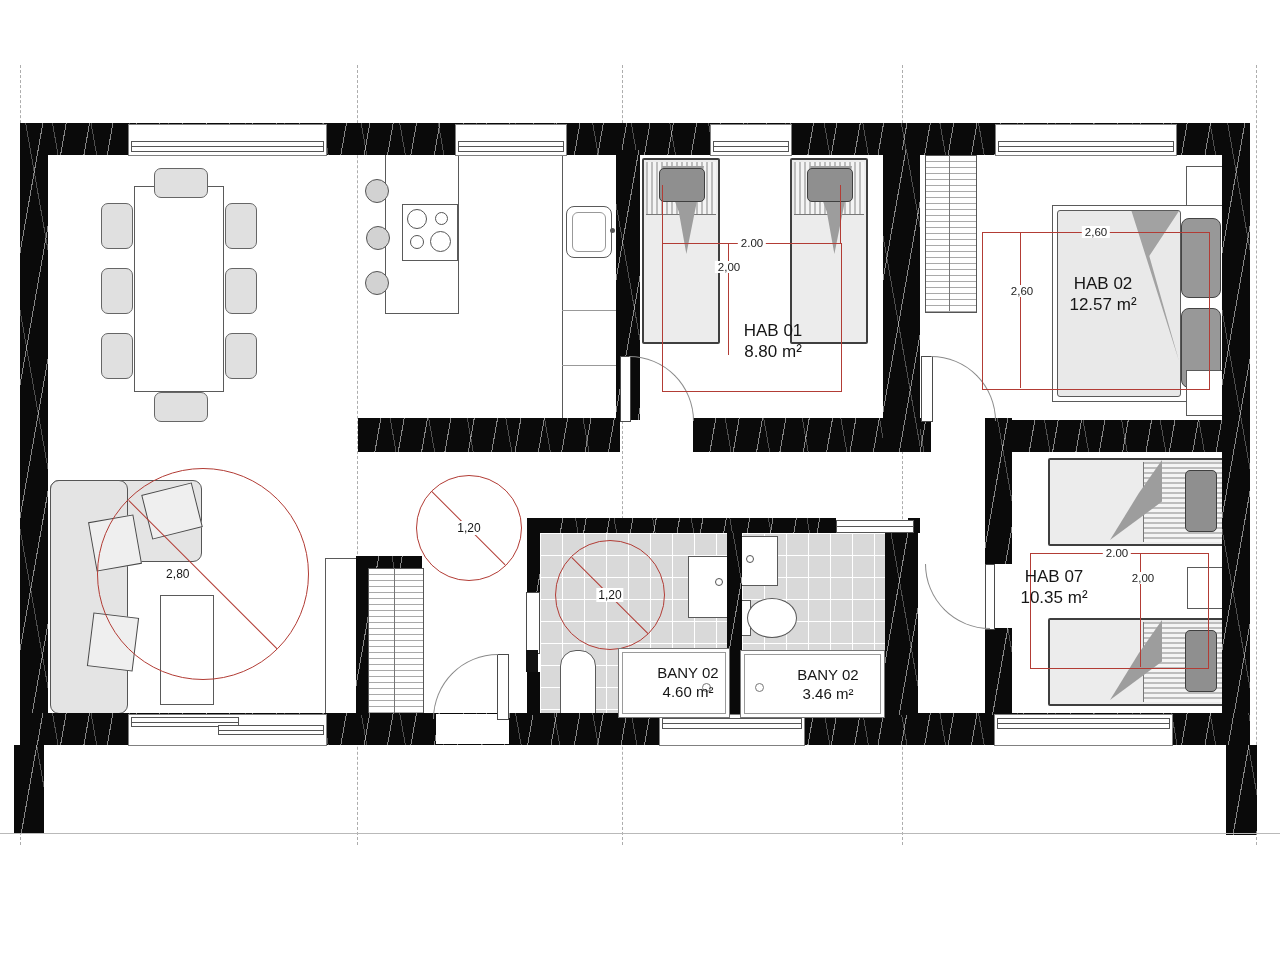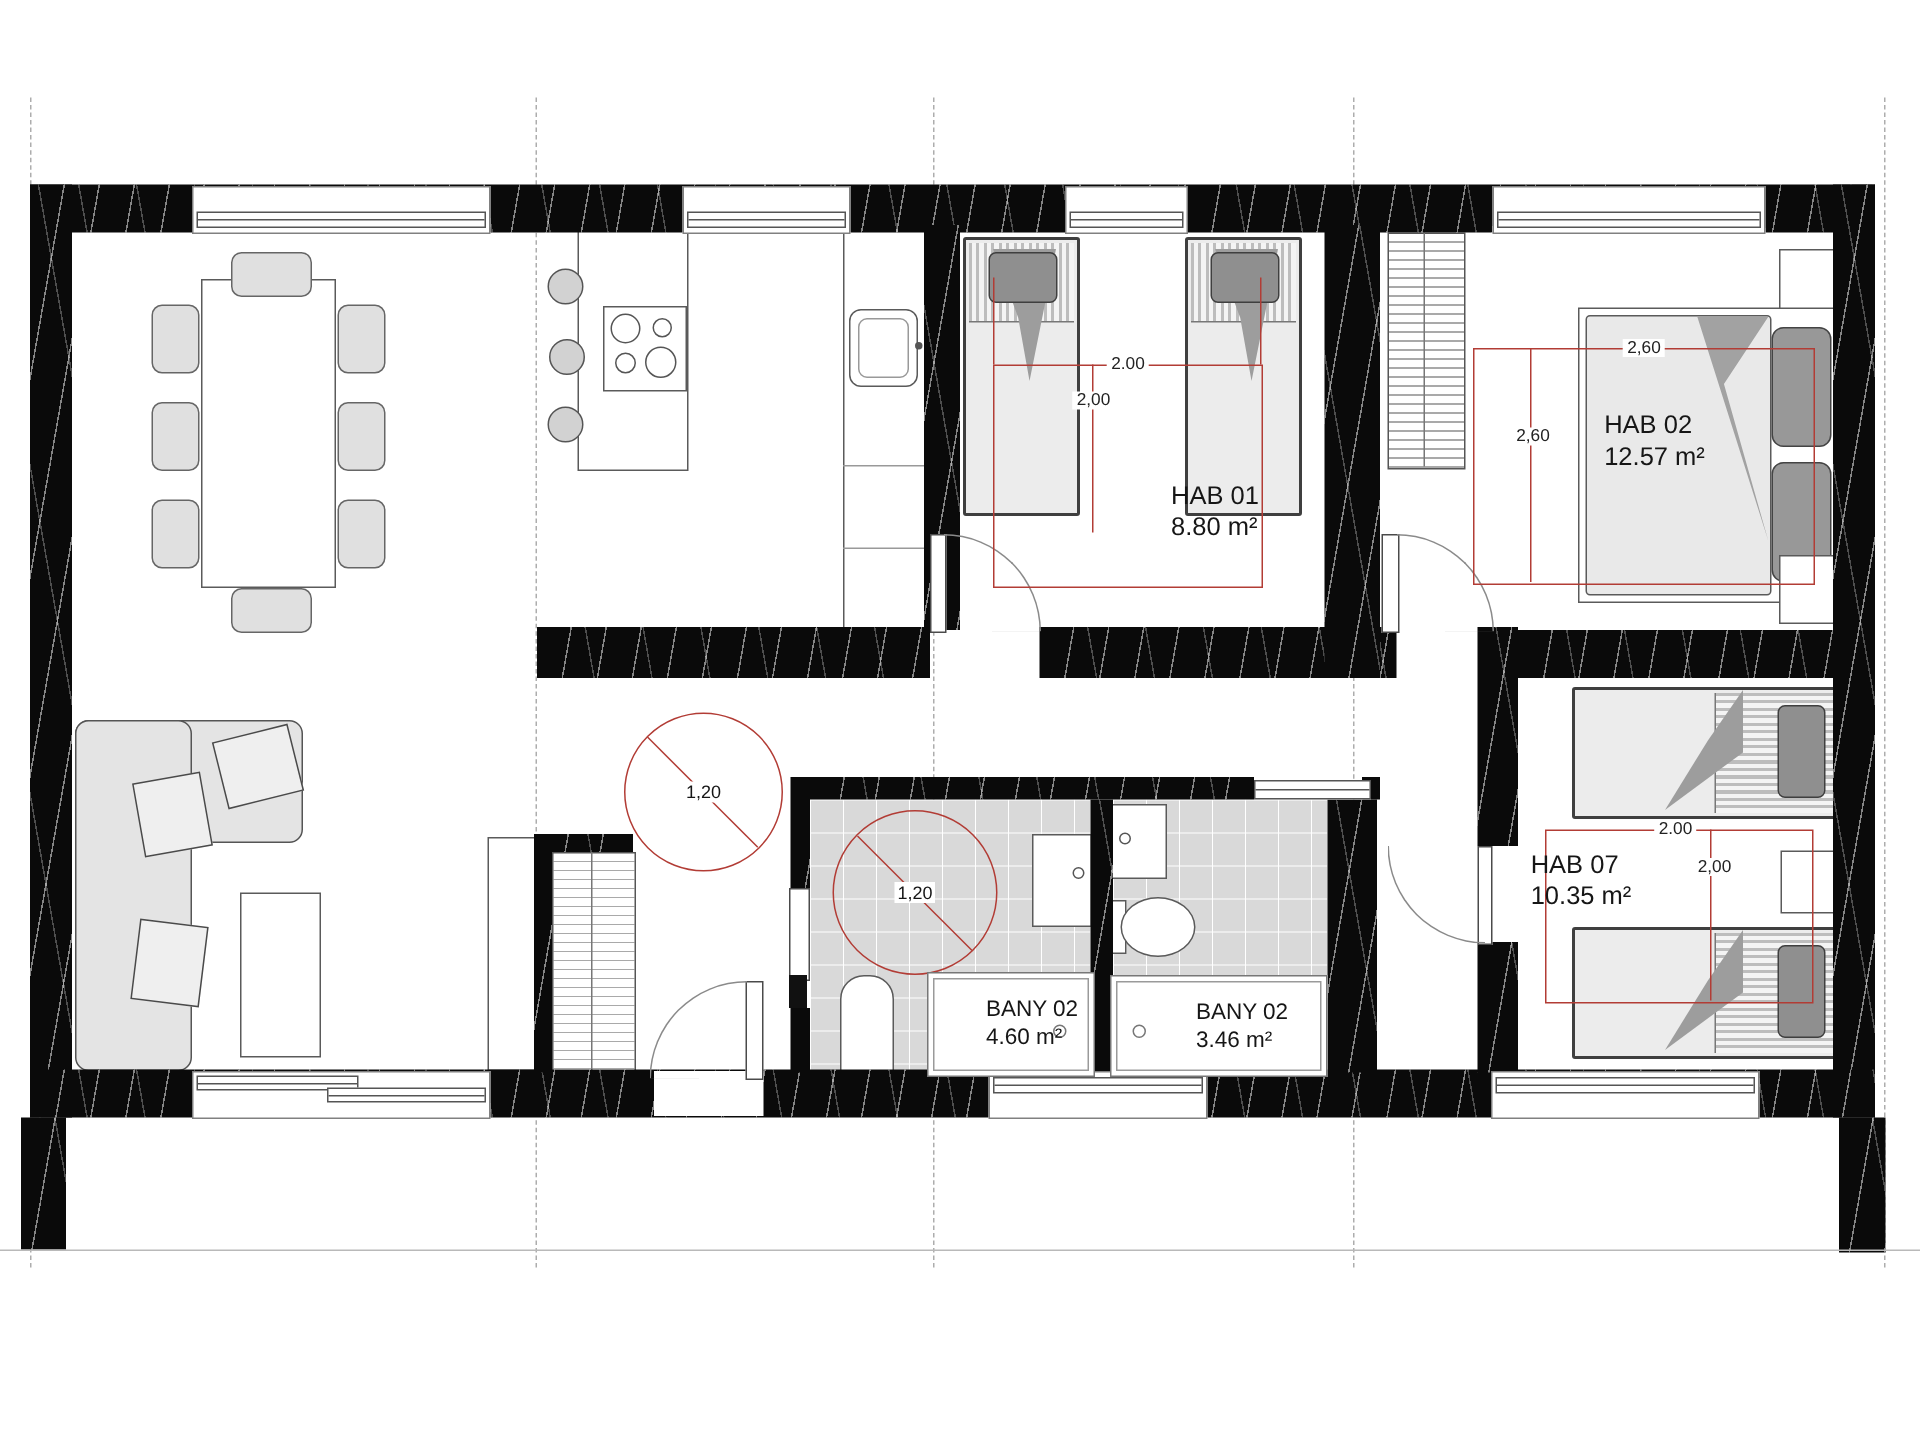--- a/index.html
+++ b/index.html
@@ -41,21 +41,21 @@
   .arc-bl{border-bottom:1px solid #8a8a8a;border-left:1px solid #8a8a8a;border-bottom-left-radius:100% 100%;}
   .rc{position:absolute;border:1.5px solid #b23c35;border-radius:50%;}
   .rc .diag{position:absolute;left:14.6%;top:14.6%;width:100%;height:0;border-top:1.5px solid #b23c35;
             transform:rotate(45deg);transform-origin:0 0;}
   .rc .lab{position:absolute;left:50%;top:50%;transform:translate(-50%,-50%);background:#fff;
            padding:0 2px;font-size:12px;white-space:nowrap;}
   .redrect{position:absolute;border:1px solid #b23c35;}
   .redline{position:absolute;background:#b23c35;}
   .dlab{position:absolute;transform:translate(-50%,-50%);background:#fff;padding:0 3px;font-size:11.5px;
         color:#222;white-space:nowrap;}
-  .rlab{position:absolute;transform:translate(-50%,-50%);font-size:17px;text-align:left;
+  .rlab{position:absolute;transform:translate(-50%,-50%);font-size:17px;text-align:center;
         line-height:1.25;white-space:nowrap;padding-left:32px;}
   .rlab span{display:block;}
   .rlab.small{font-size:15px;}
   .lblbox{position:absolute;background:#fff;border:1px solid #777;}
   .lblbox::before{content:"";position:absolute;inset:3px;border:1px solid #9a9a9a;}
   .drain{position:absolute;width:7px;height:7px;border:1px solid #777;border-radius:50%;background:#fff;}
   .ground{position:absolute;left:0;width:1280px;top:833px;border-top:1px solid #b9b9b9;}
 </style>
 </head>
 <body>
@@ -202,20 +202,24 @@
   <div class="leaf" style="left:921px;top:356px;width:10px;height:64px"></div>
   <div class="arc arc-tr" style="left:931px;top:356px;width:64px;height:64px"></div>
   <div class="leaf" style="left:985px;top:564px;width:8px;height:64px"></div>
   <div class="arc arc-bl" style="left:925px;top:564px;width:64px;height:64px"></div>
   <div class="leaf" style="left:497px;top:654px;width:10px;height:64px"></div>
   <div class="arc arc-tl" style="left:433px;top:654px;width:64px;height:64px"></div>
   <div class="leaf" style="left:526px;top:592px;width:12px;height:60px"></div>
   <div class="a" style="left:526px;top:650px;width:12px;height:22px;background:#111"></div>
   <div class="glz" style="left:836px;top:520px;width:76px;height:11px"></div>
 
+  <div class="rc" style="left:97px;top:468px;width:210px;height:210px">
+    <div class="diag"></div>
+    <div class="lab" style="left:38%">2,80</div>
+  </div>
   <div class="rc" style="left:416px;top:475px;width:104px;height:104px">
     <div class="diag"></div>
     <div class="lab">1,20</div>
   </div>
   <div class="rc" style="left:555px;top:540px;width:108px;height:108px">
     <div class="diag"></div>
     <div class="lab">1,20</div>
   </div>
 
   <div class="redrect" style="left:662px;top:243px;width:178px;height:147px"></div>
@@ -233,21 +237,21 @@
   <div class="redrect" style="left:1030px;top:553px;width:177px;height:114px"></div>
   <div class="redline" style="left:1140px;top:553px;width:1px;height:114px"></div>
   <div class="dlab" style="left:1117px;top:553px">2.00</div>
   <div class="dlab" style="left:1143px;top:578px">2,00</div>
 
   <div class="lblbox" style="left:618px;top:648px;width:110px;height:68px"></div>
   <div class="lblbox" style="left:740px;top:650px;width:143px;height:66px"></div>
   <div class="drain" style="left:702px;top:683px"></div>
   <div class="drain" style="left:755px;top:683px"></div>
 
-  <div class="rlab" style="left:794px;top:341px">
+  <div class="rlab" style="left:757px;top:341px">
     <span>HAB 01</span>
     <span>8.80 m²</span>
   </div>
   <div class="rlab" style="left:1087px;top:294px">
     <span>HAB 02</span>
     <span>12.57 m²</span>
   </div>
   <div class="rlab" style="left:1038px;top:587px">
     <span>HAB 07</span>
     <span>10.35 m²</span>

